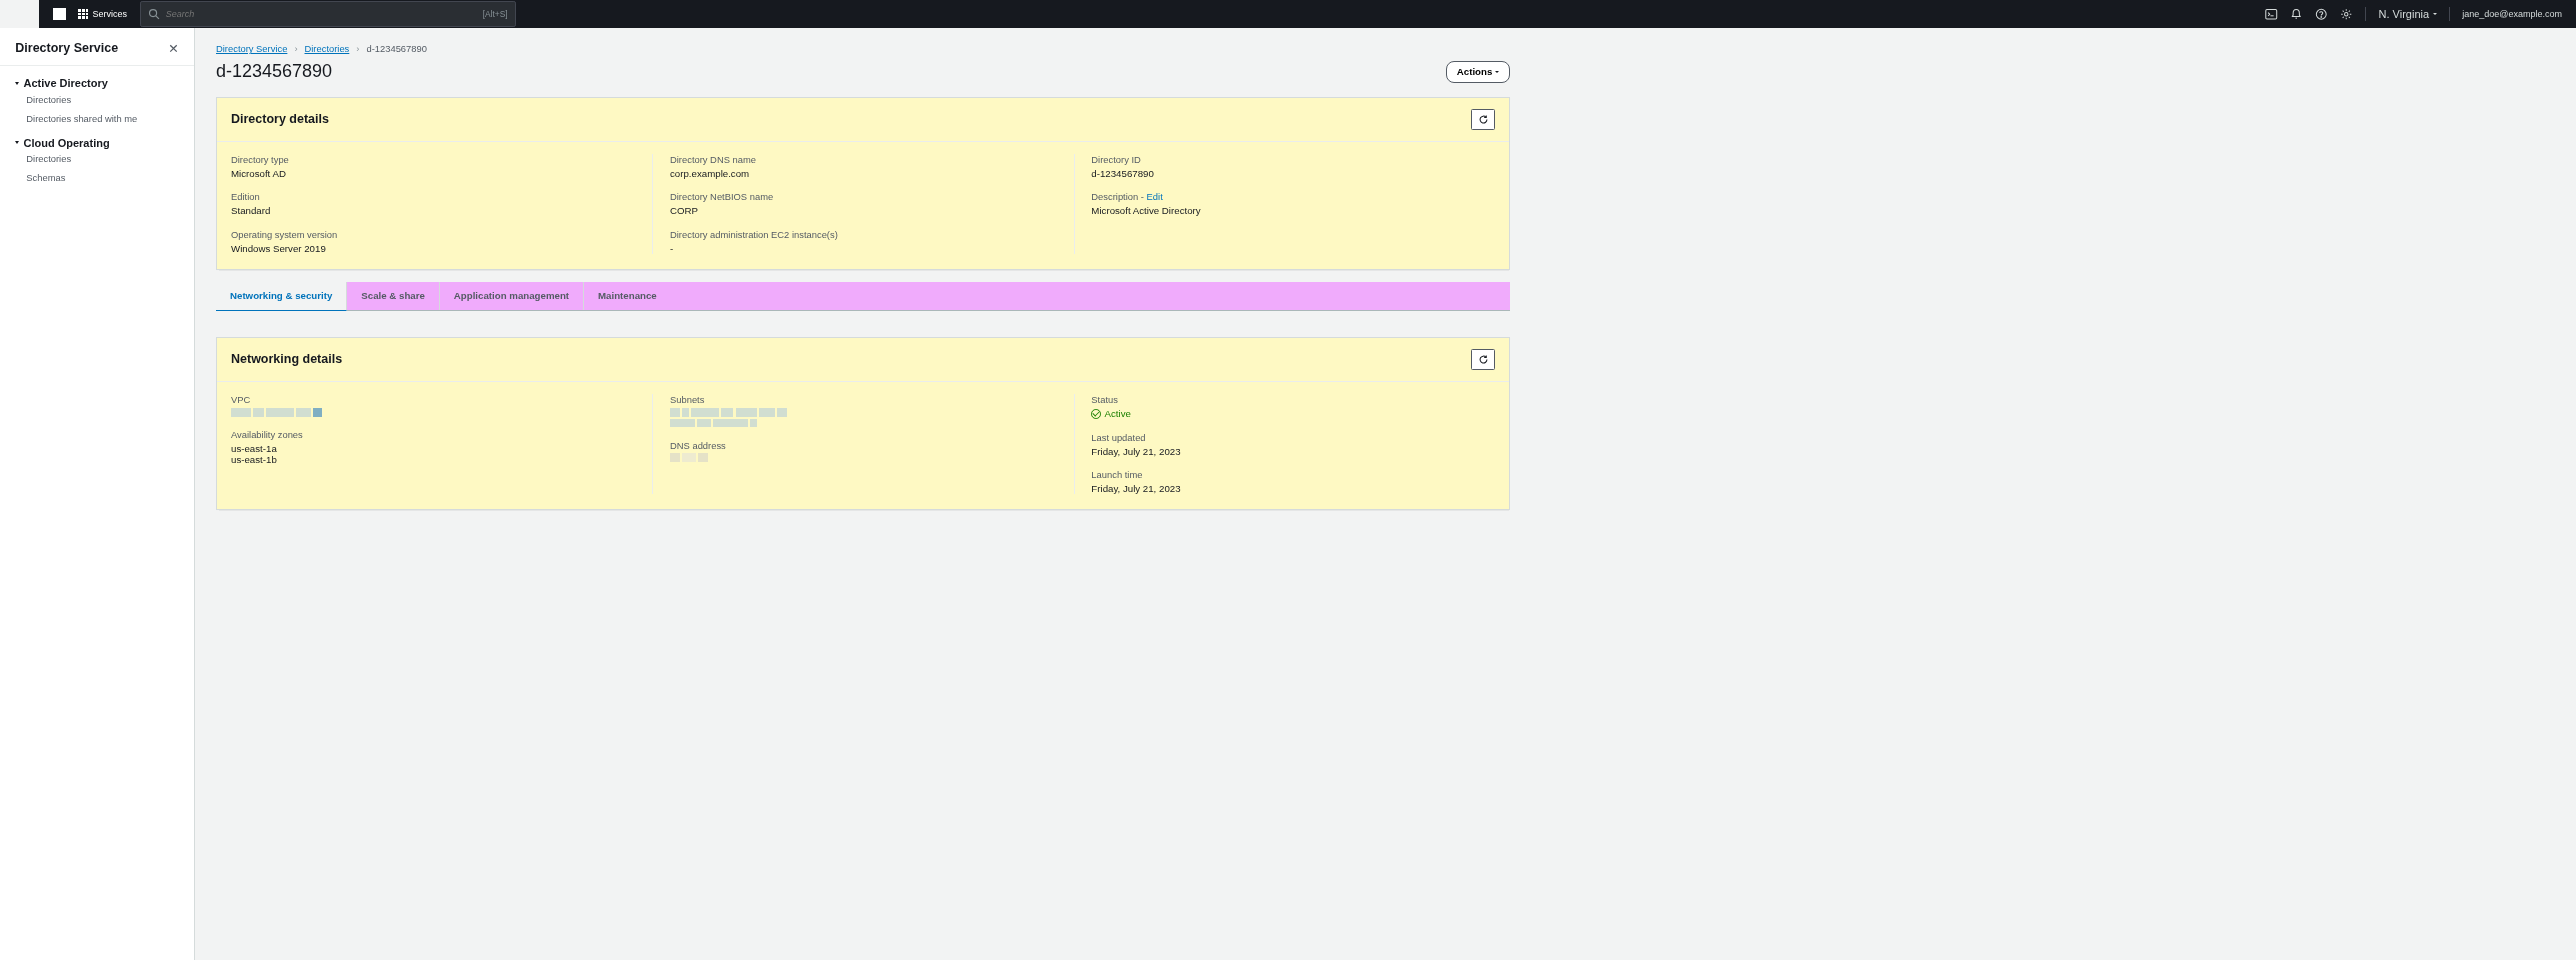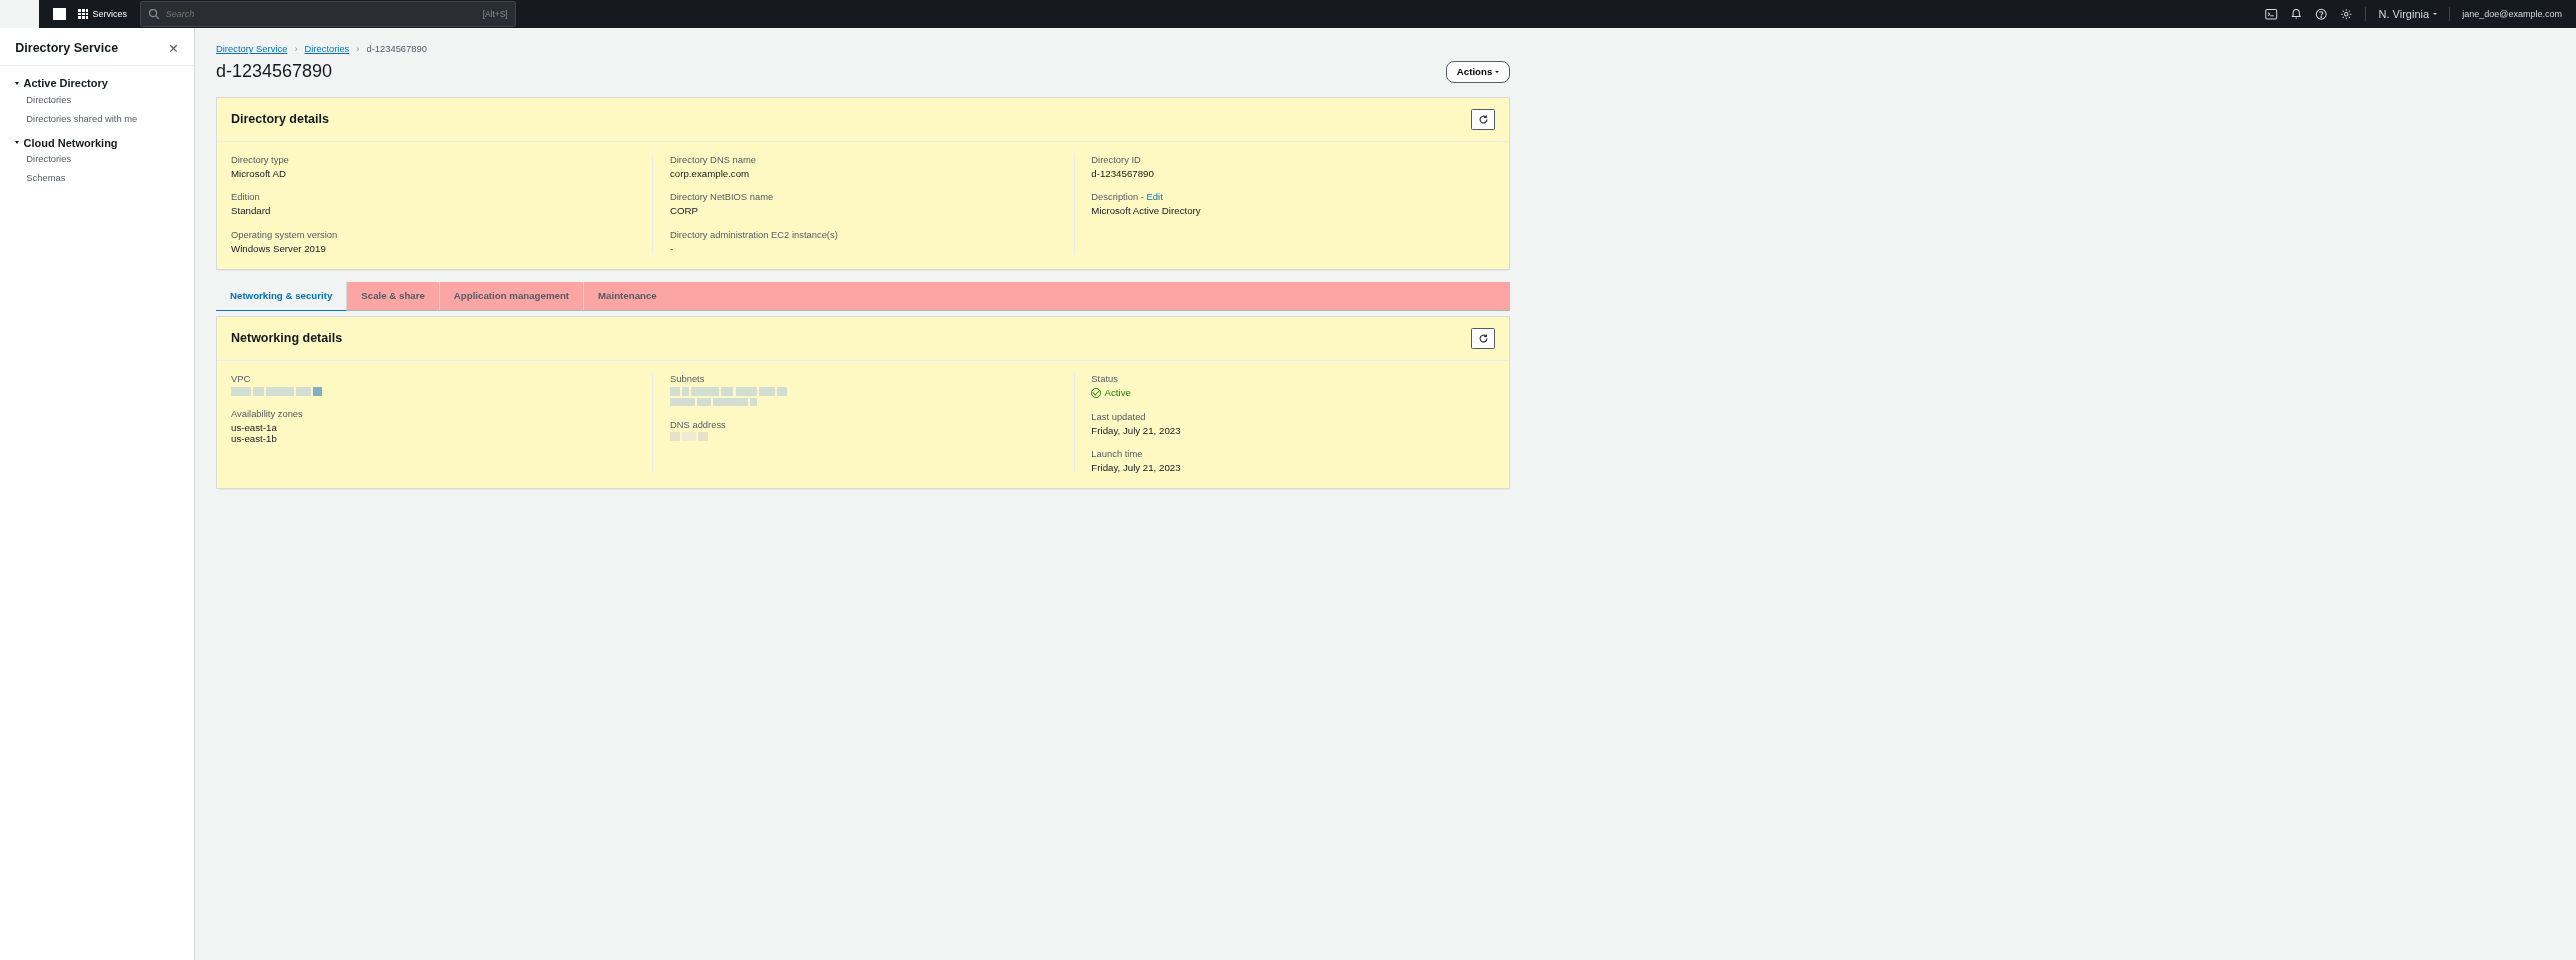--- a/index.html
+++ b/index.html
@@ -59,21 +59,21 @@
   .kv { margin-bottom: 12.5px; }
   .kv:last-child { margin-bottom: 0; }
   .kv-label { font-size: 9.4px; color: #545b64; margin-bottom: 2.8px; }
   .kv-value { font-size: 9.7px; color: #16191f; }
   .edit-link { color: #0073bb; cursor: pointer; }
   .status-active { color: #1d8102; display: flex; align-items: center; gap: 3.5px; }
   .check-circle { width: 9.7px; height: 9.7px; border: 1px solid #1d8102; border-radius: 50%; display: inline-flex; align-items: center; justify-content: center; }
   .check-circle::after { content: ""; width: 2.8px; height: 4.9px; border-right: 1px solid #1d8102; border-bottom: 1px solid #1d8102; transform: rotate(45deg); margin-top: -1.4px; }
 
   
-  .tabs { display: flex; border-bottom: 0.7px solid #aab7b8; margin-bottom: 5px; background:#fca5a5;}
+  .tabs { display: flex; border-bottom: 0.7px solid #aab7b8; margin-bottom: 26px; background:#f0abfc;}
   .tab { padding: 8.4px 14px; font-size: 9.7px; font-weight: 700; color: #545b64; cursor: pointer; border-right: 0.7px solid #d5dbdb; }
   .tab.active { color: #0073bb; border-bottom: 1.4px solid #0073bb; margin-bottom: -0.7px; background:#f2f3f3; }
   .tab:last-child { border-right: none; }
 
   
   .redacted { display: flex; gap: 2.1px; flex-wrap: wrap; max-width: 153px; }
   .redacted span { height: 8.4px; background: #a3c3e0; opacity: 0.5; }
   .redacted.light span { background: #b0cde4; }
 </style>
 </head>
@@ -148,21 +148,21 @@
       <div class="side-sect-title">
         <span class="caret-down-sm"></span>
         <span>Active Directory</span>
       </div>
       <a class="side-link">Directories</a>
       <a class="side-link">Directories shared with me</a>
     </div>
     <div class="side-sect">
       <div class="side-sect-title">
         <span class="caret-down-sm"></span>
-        <span>Cloud Networking</span>
+        <span>Cloud Operating</span>
       </div>
       <a class="side-link">Directories</a>
       <a class="side-link">Schemas</a>
     </div>
   </div>
 
   <div class="main">
     <div class="main-inner">
       <div class="breadcrumbs">
         <a>Directory Service</a>

